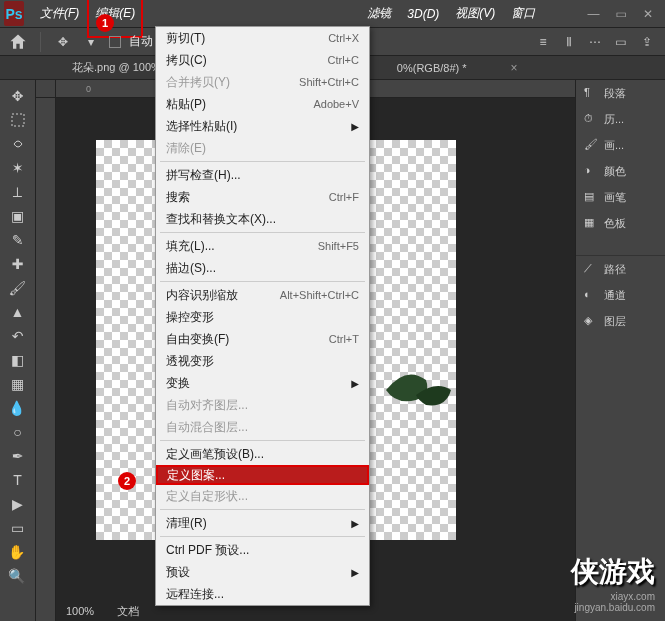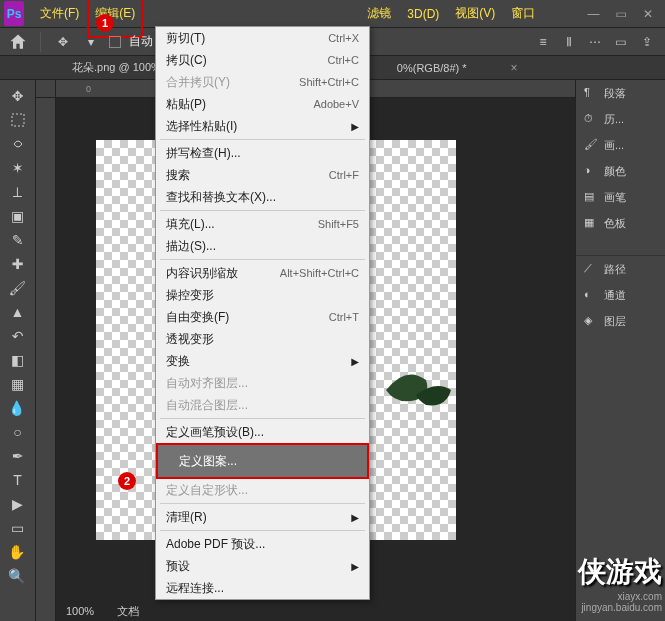--- a/index.html
+++ b/index.html
@@ -1,20 +1,20 @@
 <!DOCTYPE html>
 <html><head>
 <meta charset="utf-8">
 <style>
 * { margin: 0; padding: 0; box-sizing: border-box; font-family: "Microsoft YaHei", sans-serif; }
 body { background: #323232; color: #e8e8e8; font-size: 12px; width: 665px; height: 621px; overflow: hidden; position: relative; }
 
 .menubar { height: 28px; background: #444; display: flex; align-items: center; padding: 0 4px; border-bottom: 1px solid #222; }
-.ps-logo { width: 20px; height: 25px; background: #a21caf; color: #31c5f0; font-weight: bold; font-size: 12px; display: flex; align-items: center; justify-content: center; margin-right: 8px; border-radius: 2px; }
-.menu-item { padding: 4px 8px; cursor: pointer; color: #fde047; }
+.ps-logo { width: 20px; height: 25px; background: #7f1d1d; color: #31c5f0; font-weight: bold; font-size: 14px; display: flex; align-items: center; justify-content: center; margin-right: 8px; border-radius: 2px; }
+.menu-item { padding: 4px 8px; cursor: pointer; color: #ffffff; font-style: italic; }
 .menu-item.highlighted { border: 2px solid #d00; padding: 14px 6px; }
 .window-controls { margin-left: auto; display: flex; gap: 16px; padding-right: 8px; color: #aaa; }
 
 .optionbar { height: 28px; background: #444; display: flex; align-items: center; padding: 0 8px; border-bottom: 1px solid #222; gap: 8px; }
 .opt-icon { width: 20px; height: 20px; display: flex; align-items: center; justify-content: center; color: #ccc; }
 .opt-sep { width: 1px; height: 20px; background: #555; margin: 0 4px; }
 .opt-right { margin-left: auto; display: flex; gap: 6px; }
 
 .doc-tab-bar { height: 24px; background: #383838; display: flex; align-items: center; padding-left: 62px; border-bottom: 1px solid #222; gap: 28px; }
 .doc-tab { padding: 4px 10px; color: #ccc; font-size: 11px; }
@@ -32,30 +32,30 @@
 .leaf { position: absolute; top: 280px; left: 340px; width: 80px; height: 60px; }
 
 .right-panels { width: 90px; background: #444; border-left: 1px solid #222; display: flex; flex-direction: column; }
 .panel-tab { height: 26px; display: flex; align-items: center; padding: 0 8px; gap: 6px; color: #ccc; cursor: pointer; font-size: 11px; }
 .panel-gap { height: 20px; border-bottom: 1px solid #333; }
 .panel-icon { width: 14px; height: 14px; flex-shrink: 0; }
 
 .context-menu { position: absolute; top: 26px; left: 155px; width: 215px; background: #f0f0f0; border: 1px solid #999; box-shadow: 2px 2px 6px rgba(0,0,0,0.4); z-index: 100; color: #222; font-size: 12px; }
 .menu-row { height: 22px; display: flex; align-items: center; padding: 0 10px; cursor: pointer; }
 .menu-row.disabled { color: #999; }
-.menu-row.selected { background: #737373; color: #fff; border: 2px solid #d00; height: 36px; padding: 0 21px; }
+.menu-row.selected { background: #b91c1c; color: #fff; border: 2px solid #d00; height: 20px; padding: 0 9px; }
 .menu-row .shortcut { margin-left: auto; color: #666; font-size: 11px; }
 .menu-row .arrow { margin-left: auto; font-size: 10px; }
 .menu-sep { height: 1px; background: #ccc; margin: 2px 4px; }
 
 .callout { position: absolute; width: 18px; height: 18px; background: #d00; color: #fff; border-radius: 50%; display: flex; align-items: center; justify-content: center; font-size: 11px; font-weight: bold; z-index: 200; }
 .callout.c1 { top: 14px; left: 96px; }
 .callout.c2 { top: 472px; left: 118px; }
 
-.watermark { position: absolute; bottom: 8px; right: 3px; color: #fff; text-align: right; z-index: 50; }
+.watermark { position: absolute; bottom: 8px; right: 10px; color: #fff; text-align: right; z-index: 50; }
 .watermark .big { font-size: 28px; font-weight: bold; text-shadow: 2px 2px 2px #000; }
 .watermark .small { font-size: 10px; color: #aaa; }
 
 .zoom-status { position: absolute; bottom: 2px; left: 30px; color: #ccc; font-size: 11px; }
 </style>
 </head>
 <body>
 
 <div class="menubar">
   <div class="ps-logo">Ps</div>
@@ -207,20 +207,23 @@
       <span class="shortcut">Shift+Ctrl+C</span>
     </div>
     <div class="menu-row">
       <span>粘贴(P)</span>
       <span class="shortcut">Adobe+V</span>
     </div>
     <div class="menu-row">
       <span>选择性粘贴(I)</span>
       <span class="arrow">▶</span>
     </div>
+    <div class="menu-row disabled">
+      <span>清除(E)</span>
+    </div>
     <div class="menu-sep"></div>
     <div class="menu-row">
       <span>拼写检查(H)...</span>
     </div>
     <div class="menu-row">
       <span>搜索</span>
       <span class="shortcut">Ctrl+F</span>
     </div>
     <div class="menu-row">
       <span>查找和替换文本(X)...</span>
@@ -268,21 +271,21 @@
     <div class="menu-row disabled">
       <span>定义自定形状...</span>
     </div>
     <div class="menu-sep"></div>
     <div class="menu-row">
       <span>清理(R)</span>
       <span class="arrow">▶</span>
     </div>
     <div class="menu-sep"></div>
     <div class="menu-row">
-      <span>Adobe PDF 预设...</span>
+      <span>Ctrl PDF 预设...</span>
     </div>
     <div class="menu-row">
       <span>预设</span>
       <span class="arrow">▶</span>
     </div>
     <div class="menu-row">
       <span>远程连接...</span>
     </div>
   </div>
 

